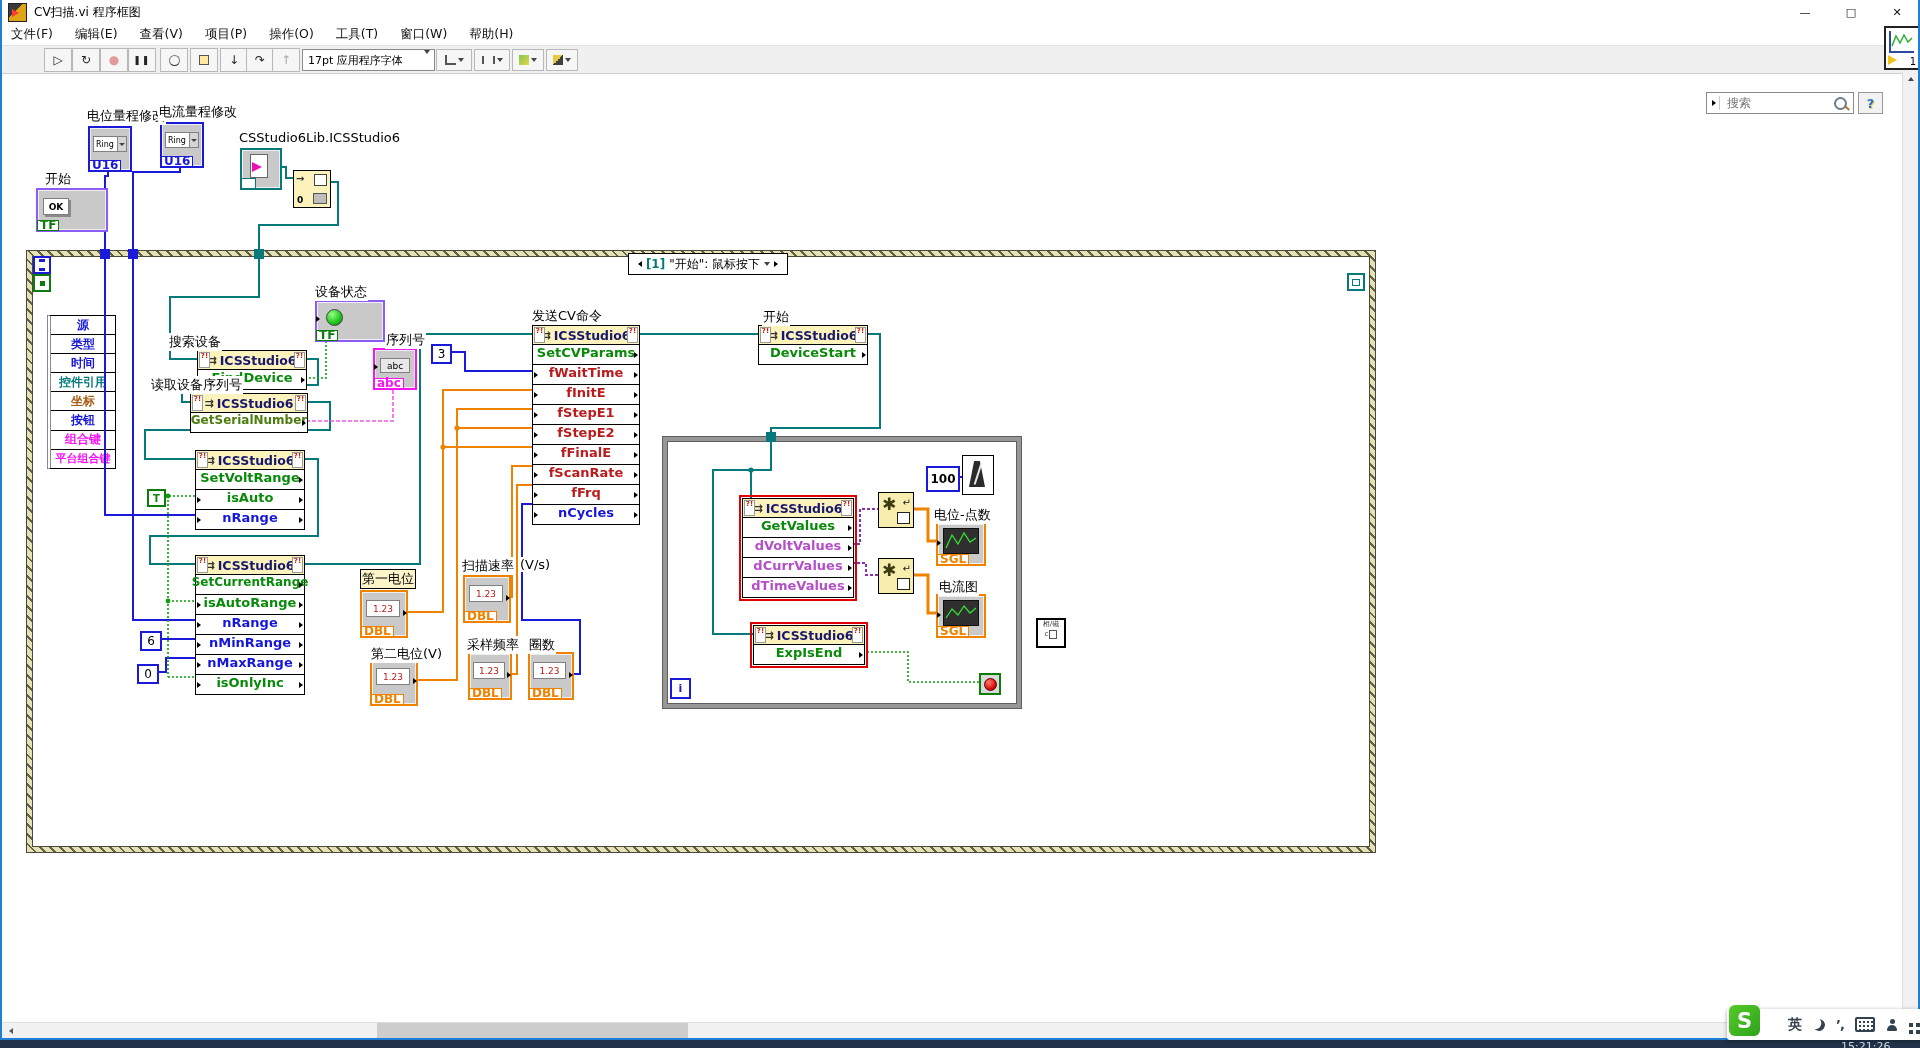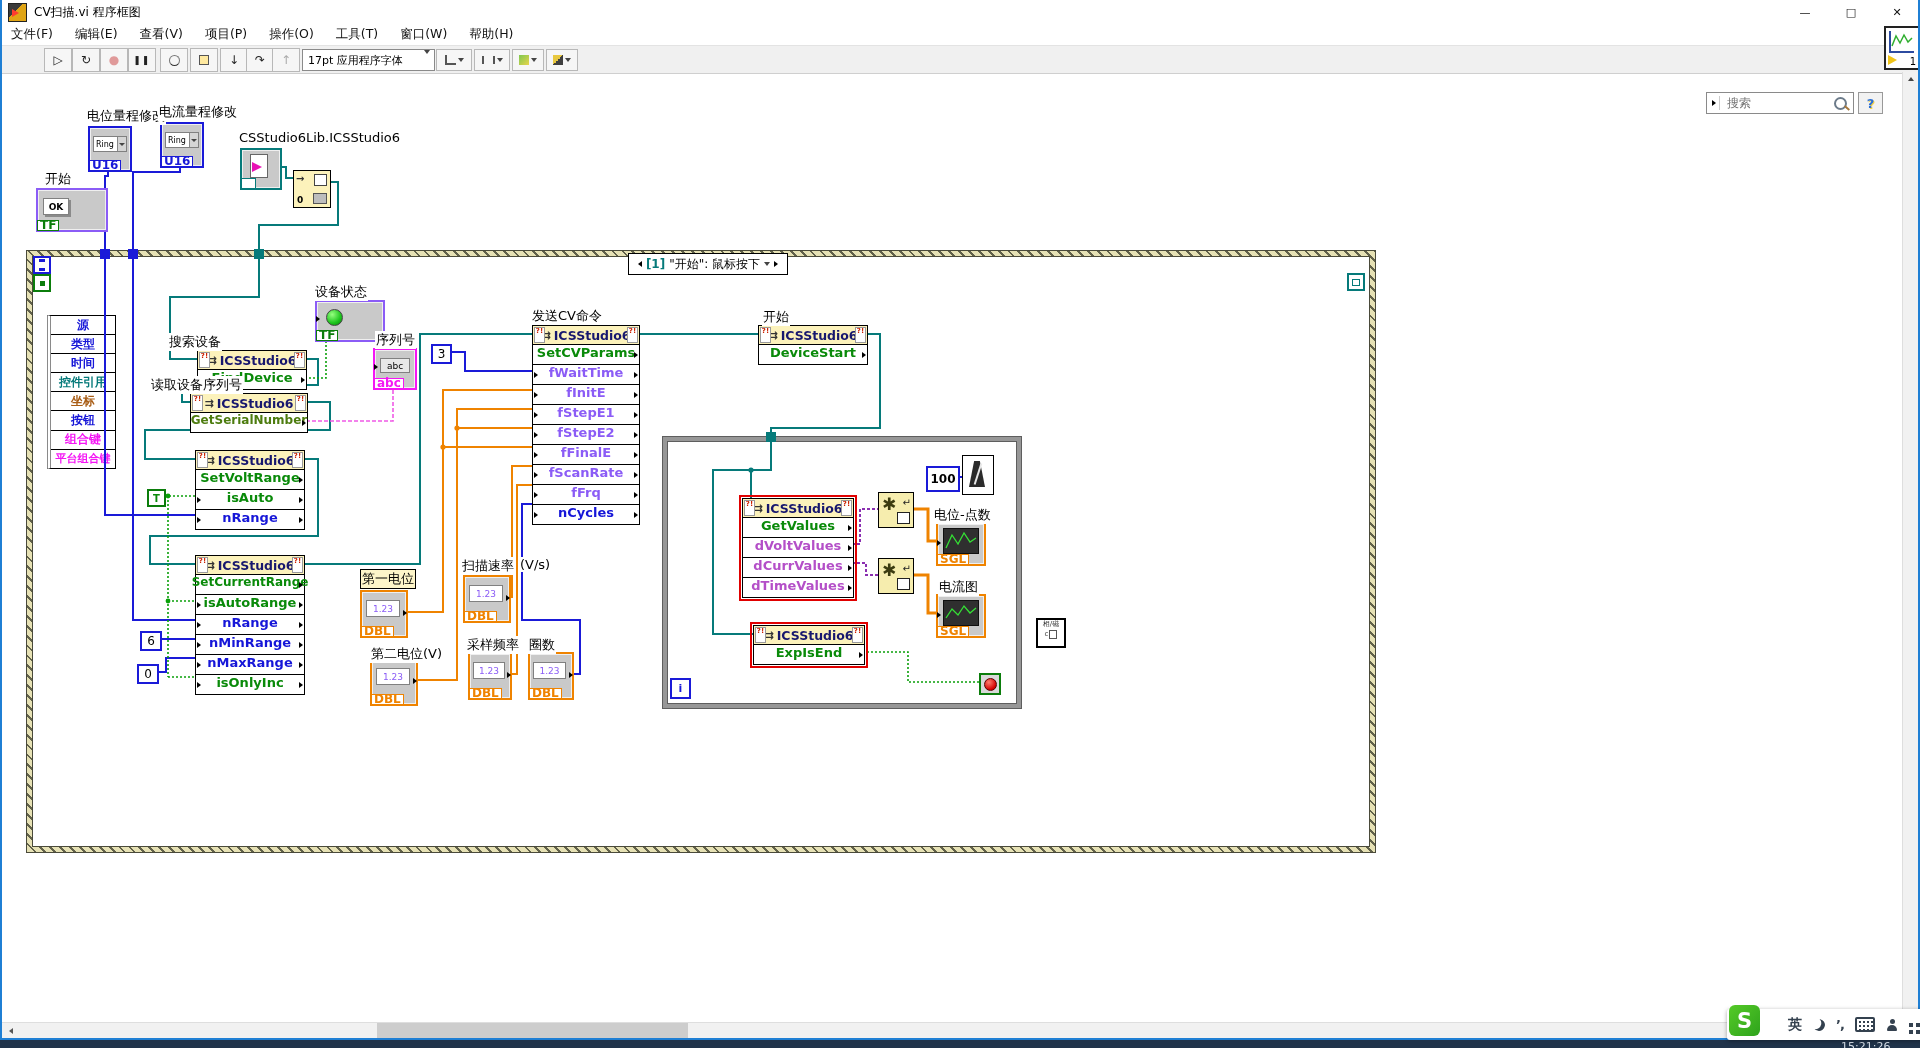--- a/index.html
+++ b/index.html
@@ -43,21 +43,21 @@
   .ihdr{height:18px;background:#fcf2bb;border-bottom:1px solid #000;display:flex;align-items:center;justify-content:center;gap:4px;
         position:relative;font-weight:bold;font-size:12.5px;color:#17176e;}
   .refbadge{position:absolute;top:1px;width:9px;height:14px;background:#fff;border:1px solid #9a9a9a;font-size:7px;line-height:7px;
             color:#cc2200;text-align:center;overflow:hidden;}
   .refbadge.l{left:1px;} .refbadge.r{right:1px;}
   .iarr{font-size:11px;color:#333;font-weight:bold;letter-spacing:-1px;}
   .irow{height:19px;display:flex;align-items:flex-start;justify-content:center;font-size:13px;font-weight:bold;position:relative;background:#fff;}
   .irow + .irow{border-top:1px solid #000;}
   .irow .pin-l{position:absolute;left:1px;top:50%;transform:translateY(-50%);}
   .irow .pin-r{position:absolute;right:1px;top:50%;transform:translateY(-50%);}
-  .cg{color:#0a8a0a;} .co{color:#8b5cf6;} .cb{color:#1616d8;} .cv{color:#b44fc8;} .cm{color:#4d7c0f;} .ct{color:#067a7a;}
+  .cg{color:#0a8a0a;} .co{color:#b91c1c;} .cb{color:#1616d8;} .cv{color:#b44fc8;} .cm{color:#4d7c0f;} .ct{color:#067a7a;}
 
   .term{position:absolute;background:#c9c9c9;z-index:10;box-shadow:inset 0 0 0 1px #efefef;}
   .term.tgreen{border:2px solid #8b5cf6;padding-left:28px;}
   .term.tblue{border:2px solid #1a1ad8;}
   .term.torange{border:2px solid #ef8300;}
   .term.tmagenta{border:2px solid #f516f5;}
   .term.tteal{border:2px solid #067a7a;}
   .ttab{position:absolute;left:-1px;bottom:-1px;background:#fff;font-size:12px;font-weight:bold;line-height:9px;padding:0 2px;border:1px solid;z-index:2;}
   .disp{position:absolute;background:#fff;border:1px solid #808080;font-size:9px;display:flex;align-items:center;justify-content:center;}
   .plot{position:absolute;background:#2f2f2f;border:1px solid #101010;}
@@ -355,21 +355,21 @@
       <span class="iarr">⇉</span>
       <span>ICSStudio6</span>
       <span class="refbadge r">?!</span>
     </div>
     <div class="irow">
       <span class="cm" style="font-size:12px">GetSerialNumber</span>
         <span class="pin-r tri-r"></span>
     </div>
   </div>
 
-  <div class="dlabel" style="left:375px;top:331px">序列号</div>
+  <div class="dlabel" style="left:385px;top:331px">序列号</div>
   <div class="term tmagenta" style="left:373px;top:348px;width:40px;height:38px">
     <span class="tri-r" style="position:absolute;left:-1px;top:14px"></span>
     <div class="disp" style="left:5px;top:8px;width:28px;height:13px;background:#e8e8e8">abc</div>
     <div class="ttab" style="color:#f516f5;border-color:#f516f5">abc</div>
   </div>
 
   <div class="inode" style="left:195px;top:450px;width:108px">
     <div class="ihdr">
       <span class="refbadge l">?!</span>
       <span class="iarr">⇉</span>

